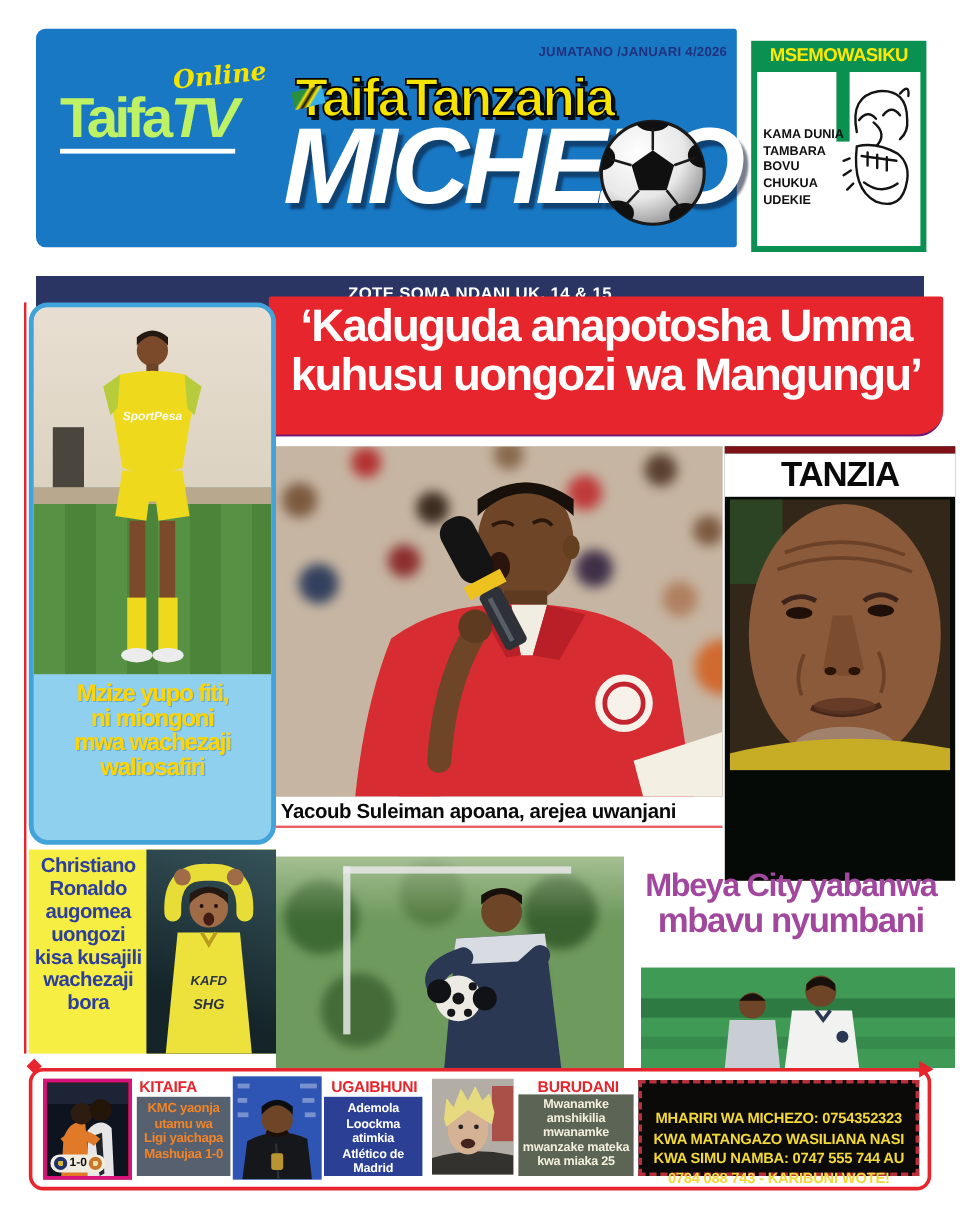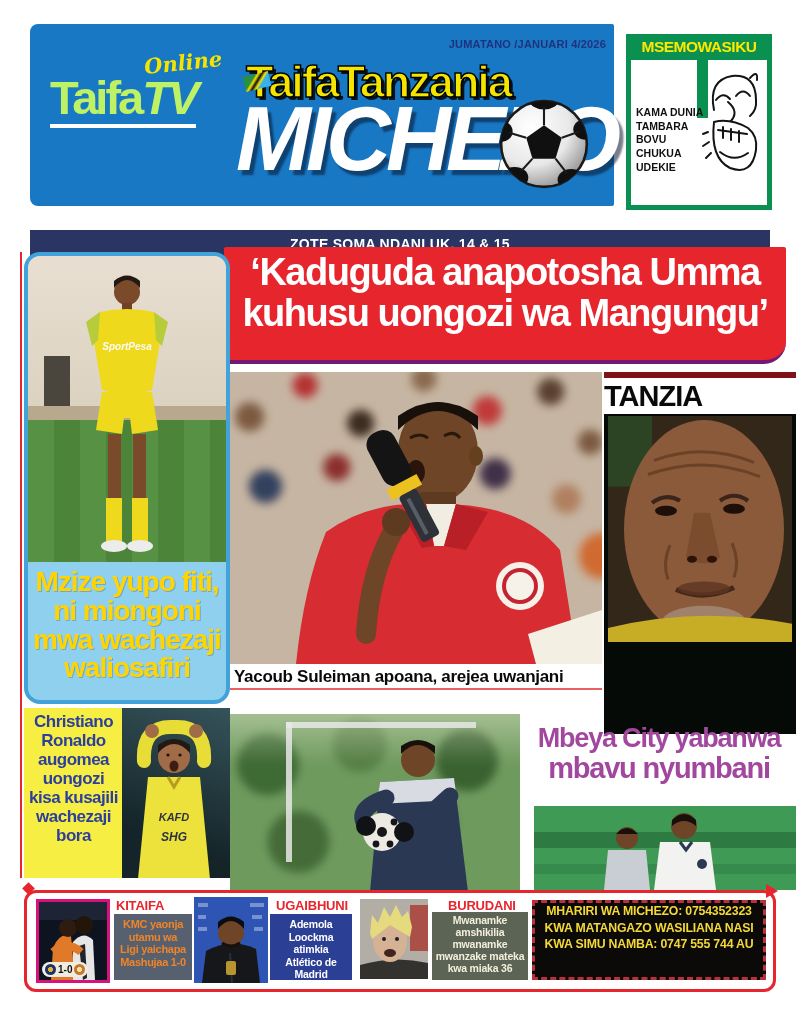--- a/index.html
+++ b/index.html
@@ -33,36 +33,36 @@
               color:#101010;line-height:1.3;}
   .msemo-greenbar{position:absolute;left:66px;top:0;width:11px;height:58px;background:#0a9050;}
   .msemo-cartoon{position:absolute;right:1px;top:4px;width:66px;height:136px;}
 
   
   .banner{left:30px;top:214px;width:740px;height:29px;background:#2b3564;color:#fff;
           font-size:14px;font-weight:800;text-align:center;line-height:29px;letter-spacing:.3px;margin-top:16px;}
 
   
   .lead-box{left:224px;top:247px;width:562px;height:117px;background:#e6252d;
-            border-bottom:4px solid #701a75;border-radius:2px 2px 22px 2px;text-align:center;
+            border-bottom:2px solid #701a75;border-radius:2px 2px 22px 2px;text-align:center;
             color:#fff;font-weight:900;font-size:38px;letter-spacing:-1.5px;line-height:1.07;padding-top:5px;
             box-sizing:border-box;}
 
   
   .left-redline{left:20px;top:252px;width:2px;height:626px;background:#e6252d;}
   .mzize-box{left:24px;top:252px;width:206px;height:452px;border:4px solid #42a2da;border-radius:16px;
              overflow:hidden;background:#8fd0ee;box-sizing:border-box;}
   .player-photo{position:relative;height:306px;overflow:hidden;}
   .ph-sky{position:absolute;left:0;top:0;right:0;height:150px;background:linear-gradient(#e8dfd2,#dcd2c0);}
   .ph-band{position:absolute;left:0;top:150px;right:0;height:14px;background:#b8a88e;}
   .ph-door{position:absolute;left:16px;top:100px;width:26px;height:52px;background:#4a463e;}
   .ph-grass{position:absolute;left:0;top:164px;right:0;bottom:0;
             background:repeating-linear-gradient(90deg,#579244 0 26px,#4c8439 26px 52px);}
   .player-svg{position:absolute;left:50%;bottom:-6px;transform:translateX(-50%);}
-  .mzize-text{padding-top:6px;text-align:center;color:#ffd400;font-weight:900;font-size:28px;
+  .mzize-text{padding-top:6px;text-align:center;color:#ffd400;font-weight:900;font-size:20px;
               line-height:1.03;letter-spacing:-1px;text-shadow:1px 1px 0 rgba(0,60,110,.25);}
   .ron-box{left:24px;top:708px;width:206px;height:170px;background:#f6ee42;display:flex;box-sizing:border-box;}
   .ron-text{width:98px;color:#2d3f9c;font-size:17px;font-weight:900;text-align:center;line-height:1.12;
             padding:4px 2px 0 3px;letter-spacing:-.5px;box-sizing:border-box;}
   .ron-photo{flex:1;position:relative;background:linear-gradient(200deg,#35535a,#142428 75%);overflow:hidden;font-style:italic;}
 
   
   .main-photo{left:230px;top:372px;width:372px;height:292px;overflow:hidden;background:#c6b5a2;}
   .crowd{position:absolute;inset:-12px;filter:blur(5px);background-color:#c6b5a2;background-image:
     radial-gradient(circle at 8% 18%, #7c5a40 0 14px, transparent 15px),
@@ -86,21 +86,21 @@
     linear-gradient(rgba(224,232,204,.55), transparent 30%),
     radial-gradient(circle at 15% 30%, #3e6a34 0 30px, transparent 32px),
     radial-gradient(circle at 45% 20%, #557e44 0 26px, transparent 28px),
     radial-gradient(circle at 80% 28%, #3a6230 0 30px, transparent 32px),
     radial-gradient(circle at 65% 60%, #4e7840 0 34px, transparent 36px),
     radial-gradient(circle at 25% 70%, #456c38 0 30px, transparent 32px);}
 
   
   .tanzia{left:604px;top:372px;width:192px;height:362px;background:#060a06;border-top:6px solid #7e1216;
           box-sizing:border-box;}
-  .tanzia-label{background:#fff;height:36px;font-size:29px;font-weight:900;color:#0a0a0a;
+  .tanzia-label{background:#fff;height:36px;text-align:center;font-size:29px;font-weight:900;color:#0a0a0a;
                 letter-spacing:-1px;line-height:36px;}
   .tanzia-head{color:#fff;font-weight:900;font-size:17.5px;line-height:1.06;letter-spacing:-.6px;
                padding:4px 2px 4px 5px;}
   .tanzia-photo{margin:2px 4px 0 4px;height:226px;overflow:hidden;}
   .purple-head{left:518px;top:724px;width:282px;text-align:center;color:#a1489e;font-weight:900;
                letter-spacing:-1.2px;line-height:1.08;}
   .purple-l1{font-size:27px;}
   .purple-l2{font-size:29px;}
   .mbeya-photo{left:534px;top:806px;width:262px;height:84px;overflow:hidden;}
 
@@ -122,21 +122,21 @@
   .kit-box{left:114px;top:914px;width:78px;height:66px;background:#57606e;color:#f08428;text-align:center;
            font-weight:800;font-size:11px;line-height:1.15;letter-spacing:-.3px;padding-top:4px;box-sizing:border-box;}
   .look-photo{left:194px;top:897px;width:74px;height:86px;overflow:hidden;background:#2e55b4;}
   .uga-box{left:270px;top:914px;width:82px;height:66px;background:#2b3f94;color:#fff;text-align:center;
            font-weight:800;font-size:10.5px;line-height:1.2;letter-spacing:-.2px;padding-top:4px;box-sizing:border-box;}
   .blonde-photo{left:360px;top:899px;width:68px;height:80px;overflow:hidden;background:#b2aea6;}
   .bur-box{left:432px;top:912px;width:96px;height:68px;background:#5c6455;color:#f2efdc;text-align:center;
            font-weight:800;font-size:10.5px;line-height:1.15;letter-spacing:-.2px;padding-top:2px;box-sizing:border-box;}
   .editor-box{left:532px;top:900px;width:234px;height:80px;background:#0c0a08;border:3px dashed #b8303c;
               color:#f2d838;text-align:center;font-weight:800;font-size:12.3px;line-height:1.35;
-              padding-top:0;box-sizing:border-box;letter-spacing:-.2px;}
+              padding-top:21px;box-sizing:border-box;letter-spacing:-.2px;}
 </style>
 </head>
 <body>
 
 <div class="abs masthead">
   <div class="date">JUMATANO /JANUARI 4/2026</div>
   <div class="logo">
     <div class="logo-online">Online</div>
     <div class="logo-main"><span>Taifa</span><span class="logo-tv">TV</span></div>
   </div>
@@ -426,20 +426,21 @@
       <circle cx="37" cy="40" r="2" fill="#222222"></circle>
     <ellipse cx="30" cy="54" rx="6" ry="4" fill="#43231e"></ellipse>
   </svg>
 </div>
 <div class="abs sec-label" style="left:448px;top:898px;">BURUDANI</div>
 <div class="abs bur-box">
   <div>Mwanamke</div>
   <div>amshikilia</div>
   <div>mwanamke</div>
   <div>mwanzake mateka</div>
-  <div>kwa miaka 36</div>
+  <div>kwa miaka 25</div>
 </div>
 
 <div class="abs editor-box">
   <div>MHARIRI WA MICHEZO: 0754352323</div>
   <div>KWA MATANGAZO WASILIANA NASI</div>
   <div>KWA SIMU NAMBA: 0747 555 744 AU</div>
+  <div>0784 088 743 - KARIBUNI WOTE!</div>
 </div>
 
 </body></html>

